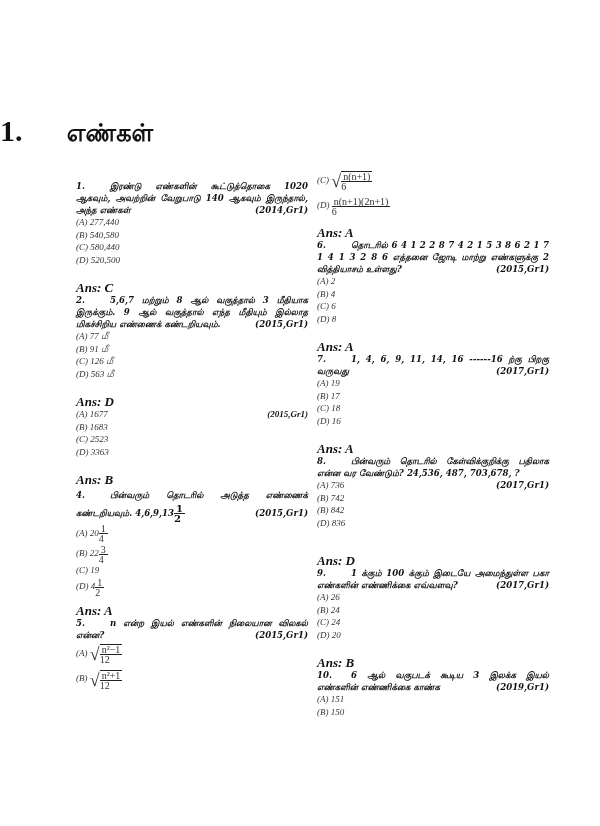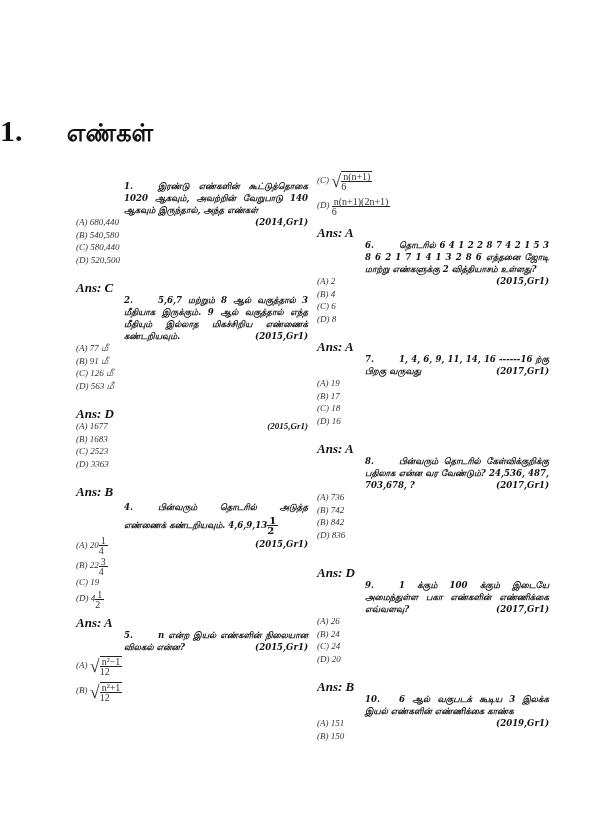--- a/index.html
+++ b/index.html
@@ -4,21 +4,21 @@
 <style>
   html, body { margin: 0; padding: 0; background: #ffffff; }
   body { width: 600px; height: 826px; position: relative; overflow: hidden;
          font-family: "DejaVu Serif", "Liberation Serif", serif; color: #111; }
   .title { position: absolute; top: 114px; left: 0; width: 600px; text-align: left;
            font-size: 24px; font-weight: bold; }
   .title .num { font-family: "Liberation Serif", serif; font-size: 30px; margin-right: 36px; }
   .col { position: absolute; top: 170px; width: 232px; font-size: 8.6px; line-height: 12px; }
   .col.left { left: 76px; top: 180px; }
   .col.right { left: 317px; top: 168px; }
-  .q { font-weight: bold; font-style: italic; text-align: justify; margin-left: 48px; }
+  .q { font-weight: bold; font-style: italic; text-align: justify; }
   .q .qn { display: inline-block; width: 34px; }
   .q .yr { float: right; }
   .opt { font-style: italic; font-family: "Liberation Serif", serif; font-size: 9px; color: #333; line-height: 12.5px; }
   .ans { font-weight: bold; font-style: italic; font-family: "Liberation Serif", serif; margin-top: 16px; font-size: 13px; }
   .block { margin-bottom: 0; }
   .frac { display: inline-block; vertical-align: middle; text-align: left; font-style: normal; font-size: 10px; line-height: 9px; }
   .frac .n { display: block; border-bottom: 0.8px solid #222; padding: 0 2px; }
   .frac .d { display: block; }
   .sqrt { display: inline-block; vertical-align: middle; }
   .sqrt .rad { font-size: 18px; vertical-align: middle; font-style: normal; }
@@ -32,21 +32,21 @@
   <span>எண்கள்</span>
 </div>
 
 <div class="col left">
 
   <div class="block">
     <div class="q">
       <span class="qn">1.</span><span>இரண்டு எண்களின் கூட்டுத்தொகை 1020 ஆகவும், அவற்றின் வேறுபாடு 140 ஆகவும் இருந்தால், அந்த எண்கள்</span>
       <span class="yr">(2014,Gr1)</span>
     </div>
-    <div class="opt">(A) 680,440</div>
+    <div class="opt">(A) 277,440</div>
     <div class="opt">(B) 540,580</div>
     <div class="opt">(C) 580,440</div>
     <div class="opt">(D) 520,500</div>
     <div class="ans">Ans: C</div>
   </div>
 
   <div class="block">
     <div class="q">
       <span class="qn">2.</span><span>5,6,7 மற்றும் 8 ஆல் வகுத்தால் 3 மீதியாக இருக்கும். 9 ஆல் வகுத்தால் எந்த மீதியும் இல்லாத மிகச்சிறிய எண்ணைக் கண்டறியவும்.</span>
       <span class="yr">(2015,Gr1)</span>

